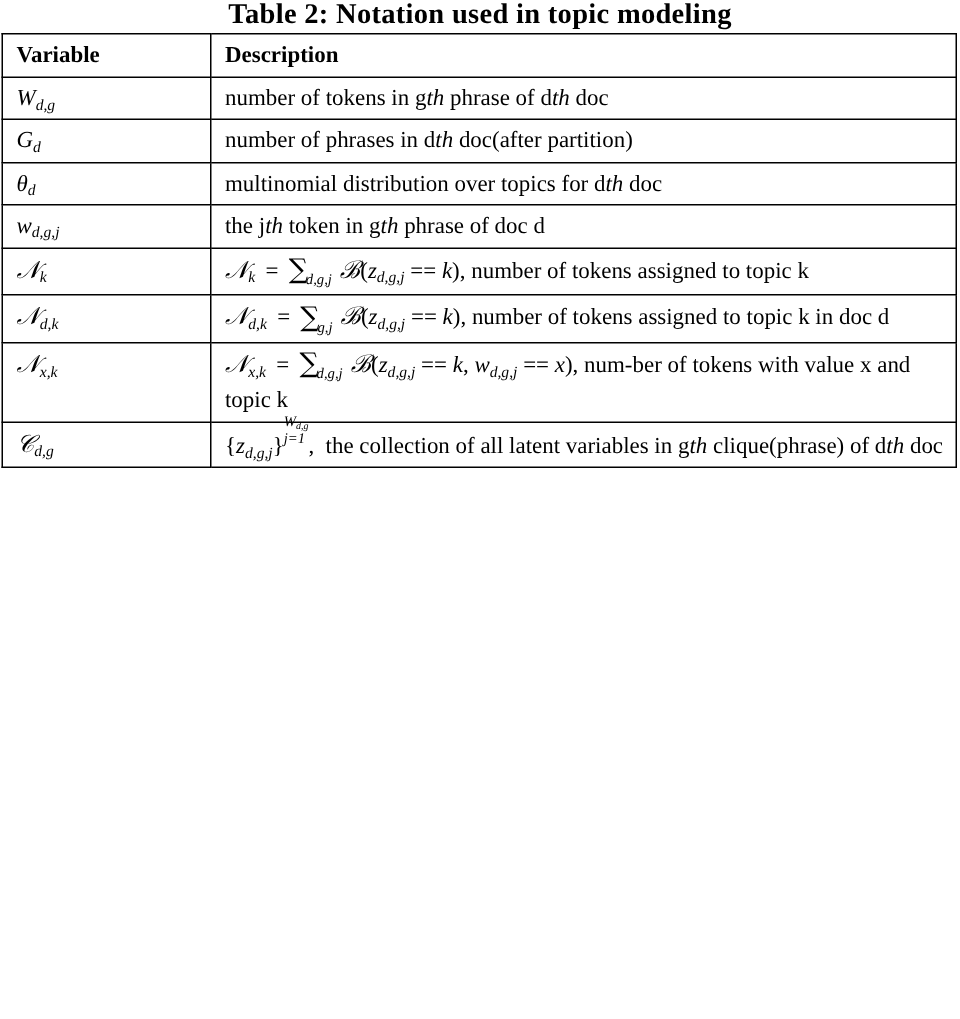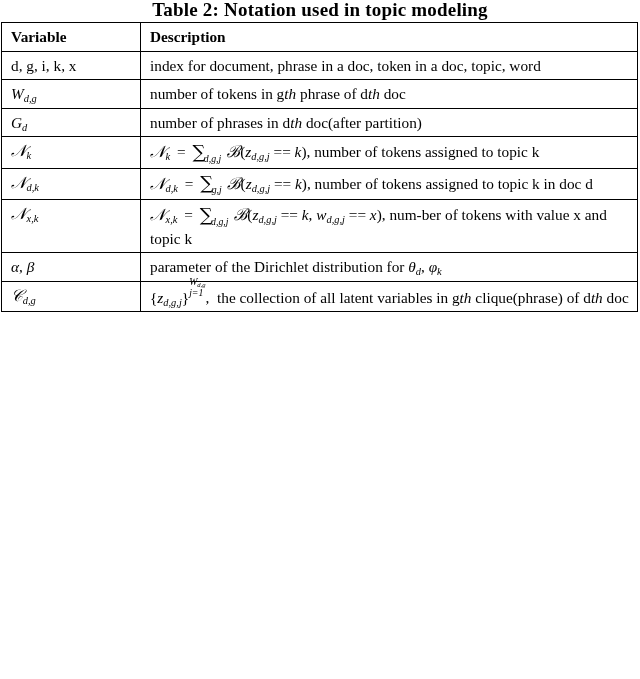--- a/index.html
+++ b/index.html
@@ -127,59 +127,59 @@
     </colgroup>
     <thead>
       <tr>
         <th class="hdr">Variable</th>
         <th class="hdr">Description</th>
       </tr>
     </thead>
     <tbody>
 
 
-      <tr>
-        <td class="var">d, g, i, k, x</td>
-        <td class="desc">index for document, phrase in a doc, token in a doc, topic, word</td>
-      </tr>
 
 
       <tr>
         <td class="var"><span class="mi">W</span><sub class="mi">d,g</sub></td>
         <td class="desc">number of tokens in g<span class="mi">th</span> phrase of d<span class="mi">th</span> doc</td>
       </tr>
 
       <tr>
         <td class="var"><span class="mi">G</span><sub class="mi">d</sub></td>
         <td class="desc">number of phrases in d<span class="mi">th</span> doc(after partition)</td>
       </tr>
 
+      <tr>
+        <td class="var"><span class="mi">θ</span><sub class="mi">d</sub></td>
+        <td class="desc">multinomial distribution over topics for d<span class="mi">th</span> doc</td>
+      </tr>
 
 
+      <tr>
+        <td class="var"><span class="mi">w</span><sub class="mi">d,g,j</sub></td>
+        <td class="desc">the j<span class="mi">th</span> token in g<span class="mi">th</span> phrase of doc d</td>
+      </tr>
 
 
       <tr>
         <td class="var"><span class="cal">𝒩</span><sub class="mi">k</sub></td>
         <td class="desc"><span class="cal">𝒩</span><sub class="mi">k</sub><span class="eqsp">&nbsp;=&nbsp;</span><span class="sumop">∑</span><span class="sumsub">d,g,j</span>&nbsp;<span class="cal">ℬ</span>(<span class="mi">z</span><sub class="mi">d,g,j</sub>&nbsp;==&nbsp;<span class="mi">k</span>),&nbsp;number of tokens assigned to topic k</td>
       </tr>
 
       <tr>
         <td class="var"><span class="cal">𝒩</span><sub class="mi">d,k</sub></td>
         <td class="desc"><span class="cal">𝒩</span><sub class="mi">d,k</sub><span class="eqsp">&nbsp;=&nbsp;</span><span class="sumop">∑</span><span class="sumsub">g,j</span>&nbsp;<span class="cal">ℬ</span>(<span class="mi">z</span><sub class="mi">d,g,j</sub>&nbsp;==&nbsp;<span class="mi">k</span>),&nbsp;number of tokens assigned to topic k in doc d</td>
       </tr>
 
       <tr>
         <td class="var"><span class="cal">𝒩</span><sub class="mi">x,k</sub></td>
         <td class="desc"><span class="cal">𝒩</span><sub class="mi">x,k</sub><span class="eqsp">&nbsp;=&nbsp;</span><span class="sumop">∑</span><span class="sumsub">d,g,j</span>&nbsp;<span class="cal">ℬ</span>(<span class="mi">z</span><sub class="mi">d,g,j</sub>&nbsp;==&nbsp;<span class="mi">k</span>,&nbsp;<span class="mi">w</span><sub class="mi">d,g,j</sub>&nbsp;==&nbsp;<span class="mi">x</span>),&nbsp;num-​ber of tokens with value x and topic k</td>
       </tr>
 
-      <tr>
-        <td class="var"><span class="mi">α</span>,&nbsp;<span class="mi">β</span></td>
-        <td class="desc">parameter of the Dirichlet distribution for <span class="mi">θ</span><sub class="mi">d</sub>,&nbsp;<span class="mi">φ</span><sub class="mi">k</sub></td>
-      </tr>
 
       <tr>
         <td class="var"><span class="cal">𝒞</span><sub class="mi">d,g</sub></td>
         <td class="desc">{<span class="mi">z</span><sub class="mi">d,g,j</sub>}<span class="updown"><span class="up">W<sub style="top:0.3em">d,g</sub></span><span class="dn">j=1</span></span>,&nbsp;&nbsp;the collection of all latent variables in g<span class="mi">th</span> clique(phrase) of d<span class="mi">th</span> doc</td>
       </tr>
 
     </tbody>
   </table>
 
 </div>

